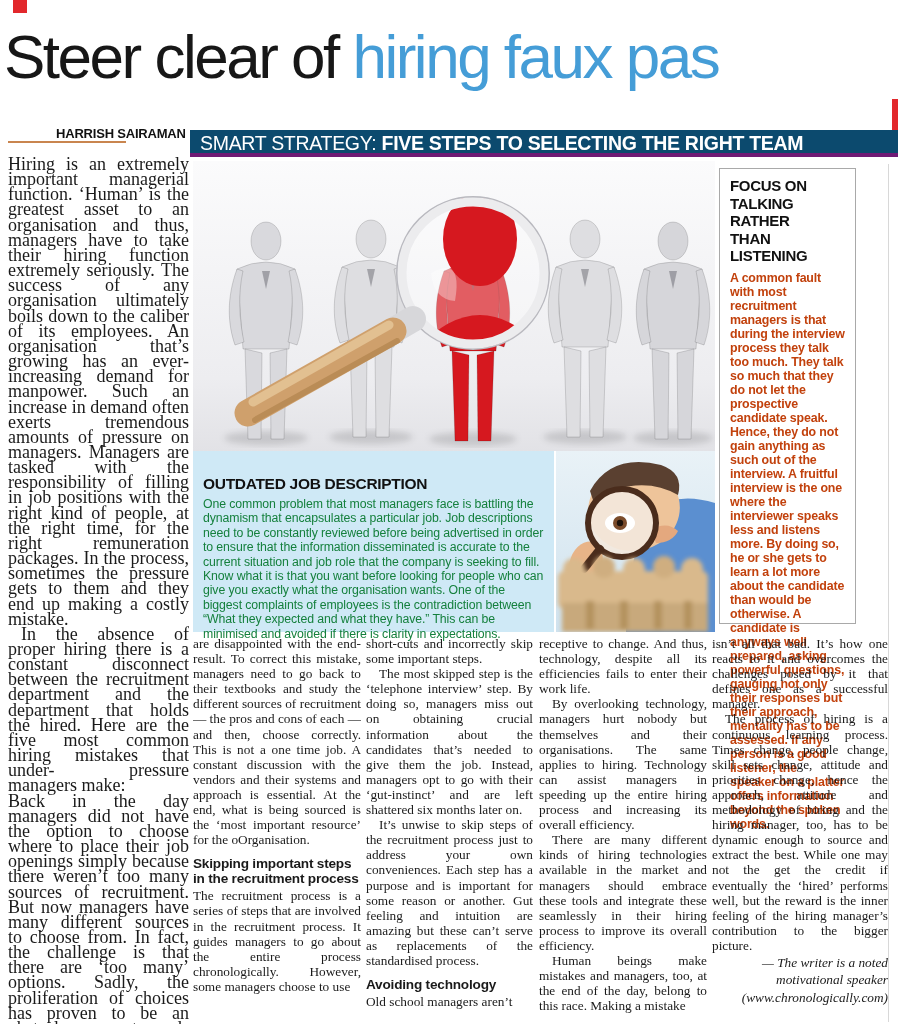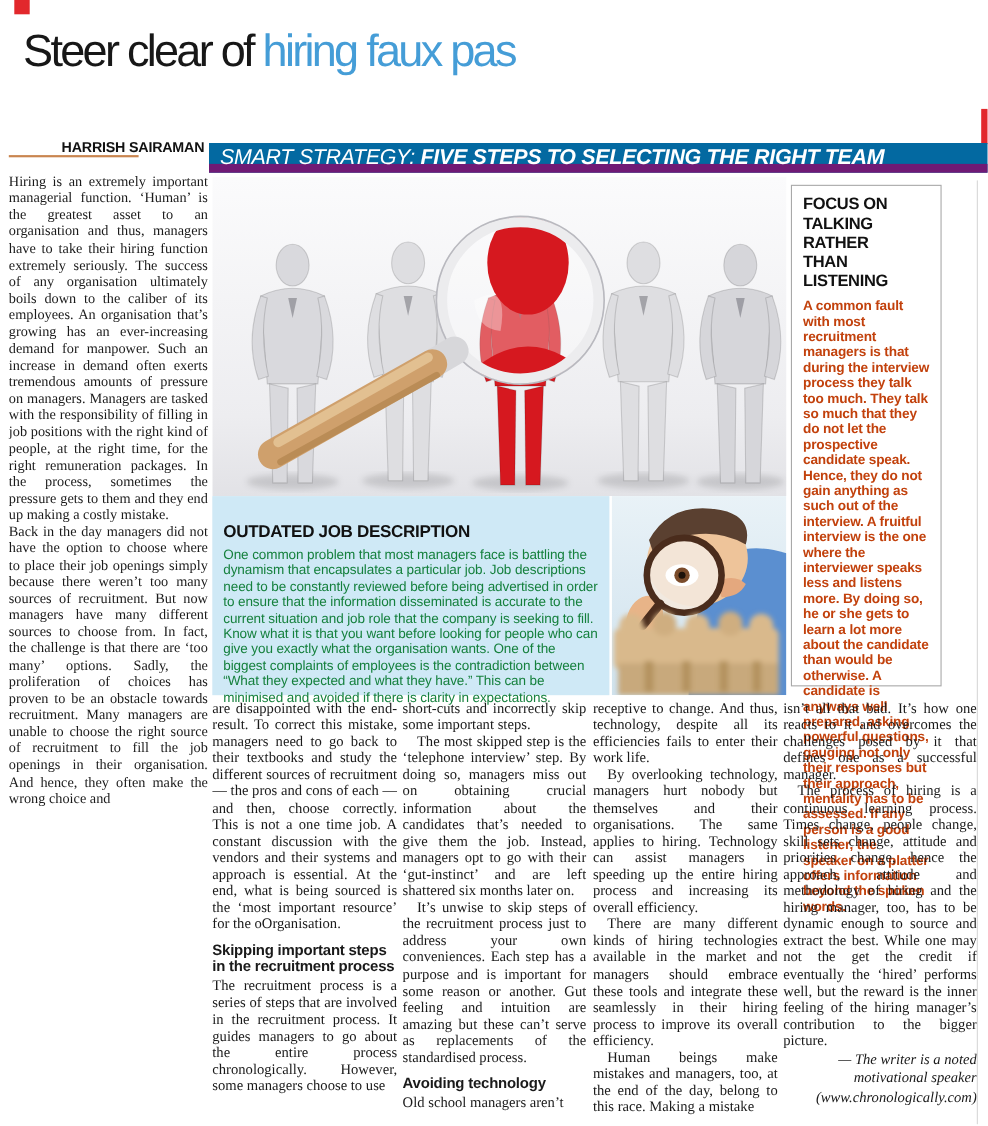--- a/index.html
+++ b/index.html
@@ -1,40 +1,40 @@
 <!DOCTYPE html>
 <html><head>
 <meta charset="utf-8">
 <style>
   html,body{margin:0;padding:0;background:#ffffff;}
   #page{position:relative;width:898px;height:1024px;background:#ffffff;overflow:hidden;
         font-family:"Liberation Serif",serif;color:#1a1a1a;}
   
-  .headline{position:absolute;left:21px;top:26px;white-space:nowrap;
+  .headline{position:absolute;left:4px;top:26px;white-space:nowrap;
             font-family:"Liberation Sans",sans-serif;font-weight:400;
-            font-size:41px;letter-spacing:-2.5px;line-height:1;color:#171717;}
+            font-size:62px;letter-spacing:-2.5px;line-height:1;color:#171717;}
   .headline .blue{color:#459dd7;}
   .byline{position:absolute;left:8px;top:126px;font-family:"Liberation Sans",sans-serif;
           font-weight:700;font-size:13px;letter-spacing:-0.2px;color:#111;padding-left:48px;}
   .byline-rule{position:absolute;left:8px;top:141px;width:118px;height:2px;background:#c9854f;}
   .edge-mark-left{position:absolute;left:13px;top:0;width:14px;height:13px;background:#e2282c;}
   .edge-mark-right{position:absolute;right:0;top:99px;width:6px;height:32px;background:#e2282c;}
-  .banner{position:absolute;left:190px;top:130px;width:708px;height:27px;background:#0369a1;
-          border-bottom:8px solid #701a75;color:#fff;font-family:"Liberation Sans",sans-serif;
+  .banner{position:absolute;left:190px;top:130px;width:708px;height:27px;background:#0c4a6e;
+          border-bottom:4px solid #701a75;color:#fff;font-family:"Liberation Sans",sans-serif;
           font-size:19.5px;line-height:27px;padding-left:10px;box-sizing:border-box;white-space:nowrap;
-          letter-spacing:-0.3px;font-style:italic;}
+          letter-spacing:-0.3px;}
   .banner b{font-weight:700;}
   
   .col{position:absolute;text-align:justify;overflow:hidden;}
   .col p{margin:0;font-size:13.3px;line-height:15.1px;}
   .col p.ind{text-indent:13px;}
   .col h3{margin:9px 0 2px 0;font-family:"Liberation Sans",sans-serif;font-weight:700;
           font-size:13.6px;line-height:15px;text-align:left;letter-spacing:-0.2px;}
   #col1{left:8px;top:157px;width:181px;height:867px;}
-  #col1 p{font-size:13px;line-height:15.15px;}
+  #col1 p{font-size:18px;line-height:15.15px;}
   #col2{left:193px;top:636px;width:168px;height:388px;}
   #col3{left:366px;top:636px;width:167px;height:388px;}
   #col4{left:539px;top:636px;width:168px;height:388px;}
   #col5{left:712px;top:636px;width:176px;height:388px;}
   .sig{margin-top:2px;text-align:right;font-style:italic;font-size:13.3px;line-height:15.3px;}
   .vrule{position:absolute;left:888px;top:164px;width:1px;height:858px;background:#d8d8d8;}
   
   .illus{position:absolute;left:193px;top:161px;width:522px;height:290px;}
   
   .infobox{position:absolute;left:193px;top:451px;width:361px;height:181px;background:#cfe9f6;
@@ -185,20 +185,21 @@
 
   <div class="sidebar">
     <div class="t">FOCUS ON TALKING</div>
     <div class="t">RATHER</div>
     <div class="t">THAN LISTENING</div>
     <div class="body">A common fault with most recruitment managers is that during the interview process they talk too much. They talk so much that they do not let the prospective candidate speak. Hence, they do not gain anything as such out of the interview. A fruitful interview is the one where the interviewer speaks less and listens more. By doing so, he or she gets to learn a lot more about the candidate than would be otherwise. A candidate is anyways well prepared, asking powerful questions, gauging not only their responses but their approach, mentality has to be assessed. If any person is a good listener, the speaker on a platter offers information beyond the spoken words.</div>
   </div>
 
   <div id="col1" class="col">
     <p>Hiring is an extremely important managerial function. ‘Human’ is the greatest asset to an organisation and thus, managers have to take their hiring function extremely seriously. The success of any organisation ultimately boils down to the caliber of its employees. An organisation that’s growing has an ever-increasing demand for manpower. Such an increase in demand often exerts tremendous amounts of pressure on managers. Managers are tasked with the responsibility of filling in job positions with the right kind of people, at the right time, for the right remuneration packages. In the process, sometimes the pressure gets to them and they end up making a costly mistake.</p>
+    <p class="ind">In the absence of proper hiring there is a constant disconnect between the recruitment department and the department that holds the hired. Here are the five most common hiring mistakes that under- pressure managers make:</p>
     <p>Back in the day managers did not have the option to choose where to place their job openings simply because there weren’t too many sources of recruitment. But now managers have many different sources to choose from. In fact, the challenge is that there are ‘too many’ options. Sadly, the proliferation of choices has proven to be an obstacle towards recruitment. Many managers are unable to choose the right source of recruitment to fill the job openings in their organisation. And hence, they often make the wrong choice and</p>
   </div>
 
   <div id="col2" class="col">
     <p>are disappointed with the end-result. To correct this mistake, managers need to go back to their textbooks and study the different sources of recruitment — the pros and cons of each — and then, choose correctly. This is not a one time job. A constant discussion with the vendors and their systems and approach is essential. At the end, what is being sourced is the ‘most important resource’ for the oOrganisation.</p>
     <h3>Skipping important steps in the recruitment process</h3>
     <p>The recruitment process is a series of steps that are involved in the recruitment process. It guides managers to go about the entire process chronologically. However, some managers choose to use</p>
   </div>
 
   <div id="col3" class="col">

